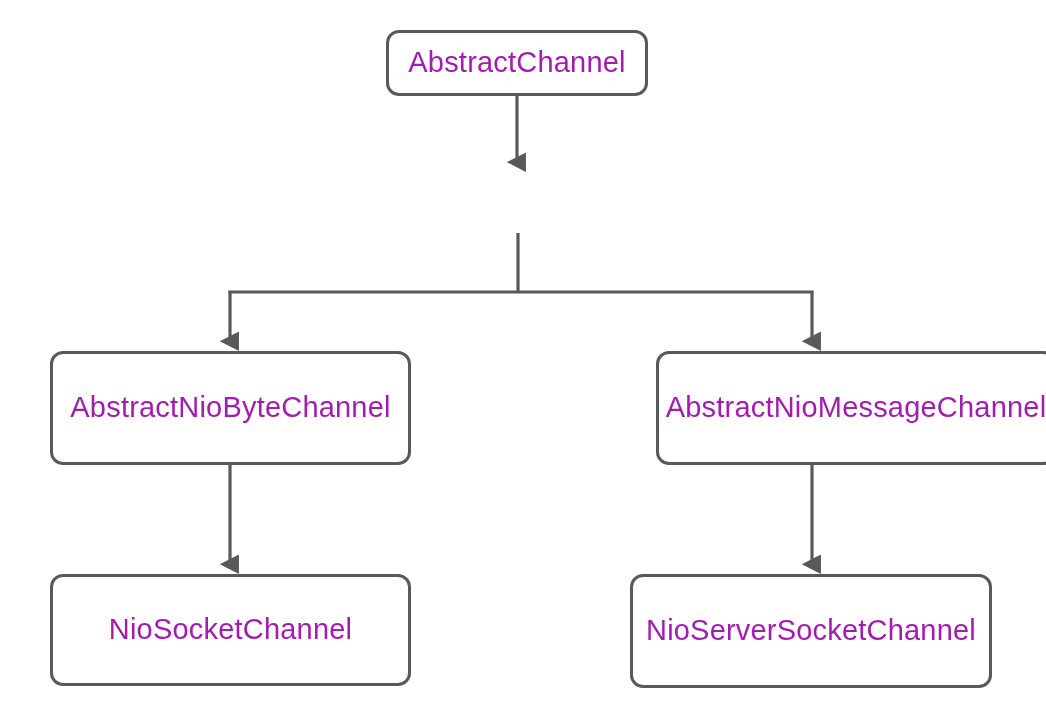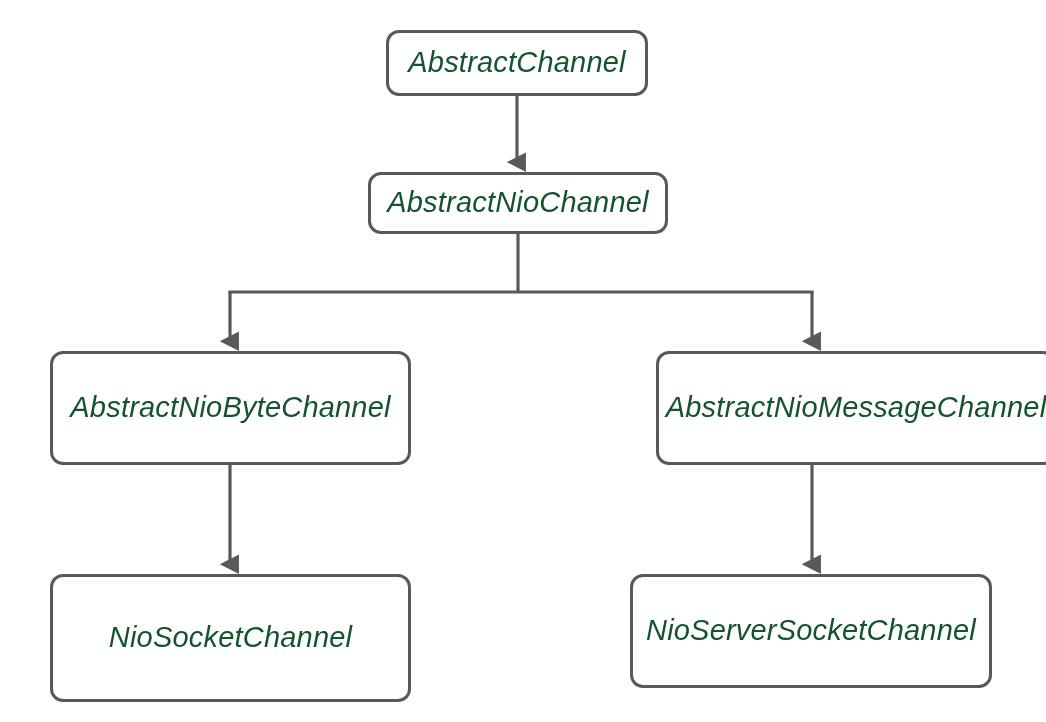--- a/index.html
+++ b/index.html
@@ -28,35 +28,34 @@
   .node {
     position: absolute;
     box-sizing: border-box;
     background: #ffffff;
     border: 3px solid #595959;
     border-radius: 13px;
     display: flex;
     align-items: center;
     justify-content: center;
     text-align: center;
-    color: #14532d;
+    color: #a21caf;
     letter-spacing: 0.2px;
     white-space: nowrap;
-    font-style: italic;
   }
   .node-label {
     display: block;
     line-height: 1.1;
   }
   
   #node-abstract-channel      { left: 386px; top: 30px;  width: 262px; height: 66px;  font-size: 29px; }
   #node-abstract-nio-channel  { left: 368px; top: 172px; width: 300px; height: 62px;  font-size: 29px; }
   #node-abstract-nio-byte     { left: 50px;  top: 351px; width: 361px; height: 114px; font-size: 29px; justify-content: center; }
   #node-abstract-nio-message  { left: 612px; top: 351px; width: 400px; height: 114px; font-size: 29px; margin-left: 44px; }
-  #node-nio-socket            { left: 50px;  top: 574px; width: 361px; height: 128px; font-size: 29px; }
+  #node-nio-socket            { left: 50px;  top: 574px; width: 361px; height: 112px; font-size: 29px; }
   #node-nio-server-socket     { left: 630px; top: 574px; width: 362px; height: 114px; font-size: 29px; text-align: center; }
 </style>
 </head>
 <body>
 
 <div id="canvas">
 
   <svg id="edges" width="1046" height="722" viewBox="0 0 1046 722" xmlns="http://www.w3.org/2000/svg">
     <defs>
       <marker id="arrowhead" markerWidth="7" markerHeight="7" refX="3.3" refY="3.4" orient="auto" markerUnits="strokeWidth">
@@ -76,23 +75,20 @@
 
     <path d="M 230 465 L 230 564" fill="none" stroke="#595959" stroke-width="3.2" marker-end="url(#arrowhead)"></path>
 
     <path d="M 812 465 L 812 564" fill="none" stroke="#595959" stroke-width="3.2" marker-end="url(#arrowhead)"></path>
   </svg>
 
   <div class="node" id="node-abstract-channel">
     <span class="node-label">AbstractChannel</span>
   </div>
 
-  <div class="node" id="node-abstract-nio-channel">
-    <span class="node-label">AbstractNioChannel</span>
-  </div>
 
   <div class="node" id="node-abstract-nio-byte">
     <span class="node-label">AbstractNioByteChannel</span>
   </div>
 
   <div class="node" id="node-abstract-nio-message">
     <span class="node-label">AbstractNioMessageChannel</span>
   </div>
 
   <div class="node" id="node-nio-socket">

